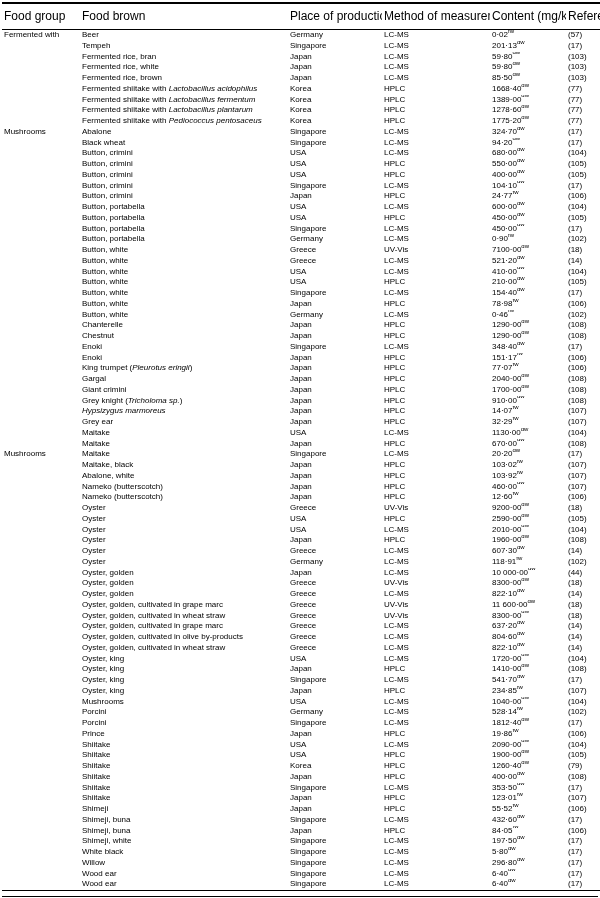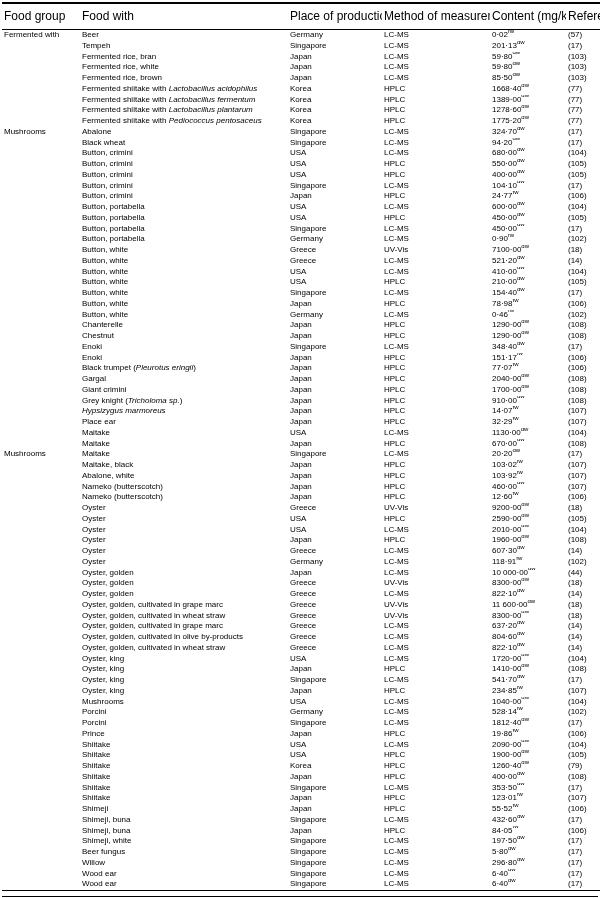--- a/index.html
+++ b/index.html
@@ -55,21 +55,21 @@
   }
 </style>
 </head>
 <body>
 
 <div class="page">
   <table>
     <thead>
       <tr>
         <th class="col-group">Food group</th>
-        <th class="col-name">Food with</th>
+        <th class="col-name">Food brown</th>
         <th class="col-place">Place of production</th>
         <th class="col-method">Method of measurement</th>
         <th class="col-content">Content (mg/kg)</th>
         <th class="col-ref">Reference</th>
       </tr>
     </thead>
     <tbody>
         <tr>
           <td class="col-group">Fermented with</td>
           <td class="col-name"><span>Beer</span></td>
@@ -313,21 +313,21 @@
         <tr>
           <td class="col-group"></td>
           <td class="col-name"><span>Enoki</span></td>
           <td class="col-place">Japan</td>
           <td class="col-method">HPLC</td>
           <td class="col-content">151·17<sup>fw</sup></td>
           <td class="col-ref">(106)</td>
         </tr>
         <tr>
           <td class="col-group"></td>
-          <td class="col-name"><span>Black trumpet (</span><i>Pleurotus eringii</i><span>)</span></td>
+          <td class="col-name"><span>King trumpet (</span><i>Pleurotus eringii</i><span>)</span></td>
           <td class="col-place">Japan</td>
           <td class="col-method">HPLC</td>
           <td class="col-content">77·07<sup>fw</sup></td>
           <td class="col-ref">(106)</td>
         </tr>
         <tr>
           <td class="col-group"></td>
           <td class="col-name"><span>Gargal</span></td>
           <td class="col-place">Japan</td>
           <td class="col-method">HPLC</td>
@@ -353,21 +353,21 @@
         <tr>
           <td class="col-group"></td>
           <td class="col-name"><i>Hypsizygus marmoreus</i></td>
           <td class="col-place">Japan</td>
           <td class="col-method">HPLC</td>
           <td class="col-content">14·07<sup>fw</sup></td>
           <td class="col-ref">(107)</td>
         </tr>
         <tr>
           <td class="col-group"></td>
-          <td class="col-name"><span>Place ear</span></td>
+          <td class="col-name"><span>Grey ear</span></td>
           <td class="col-place">Japan</td>
           <td class="col-method">HPLC</td>
           <td class="col-content">32·29<sup>fw</sup></td>
           <td class="col-ref">(107)</td>
         </tr>
         <tr>
           <td class="col-group"></td>
           <td class="col-name"><span>Maitake</span></td>
           <td class="col-place">USA</td>
           <td class="col-method">LC-MS</td>
@@ -673,21 +673,21 @@
         <tr>
           <td class="col-group"></td>
           <td class="col-name"><span>Shimeji, white</span></td>
           <td class="col-place">Singapore</td>
           <td class="col-method">LC-MS</td>
           <td class="col-content">197·50<sup>dw</sup></td>
           <td class="col-ref">(17)</td>
         </tr>
         <tr>
           <td class="col-group"></td>
-          <td class="col-name"><span>Beer fungus</span></td>
+          <td class="col-name"><span>White black</span></td>
           <td class="col-place">Singapore</td>
           <td class="col-method">LC-MS</td>
           <td class="col-content">5·80<sup>dw</sup></td>
           <td class="col-ref">(17)</td>
         </tr>
         <tr>
           <td class="col-group"></td>
           <td class="col-name"><span>Willow</span></td>
           <td class="col-place">Singapore</td>
           <td class="col-method">LC-MS</td>

